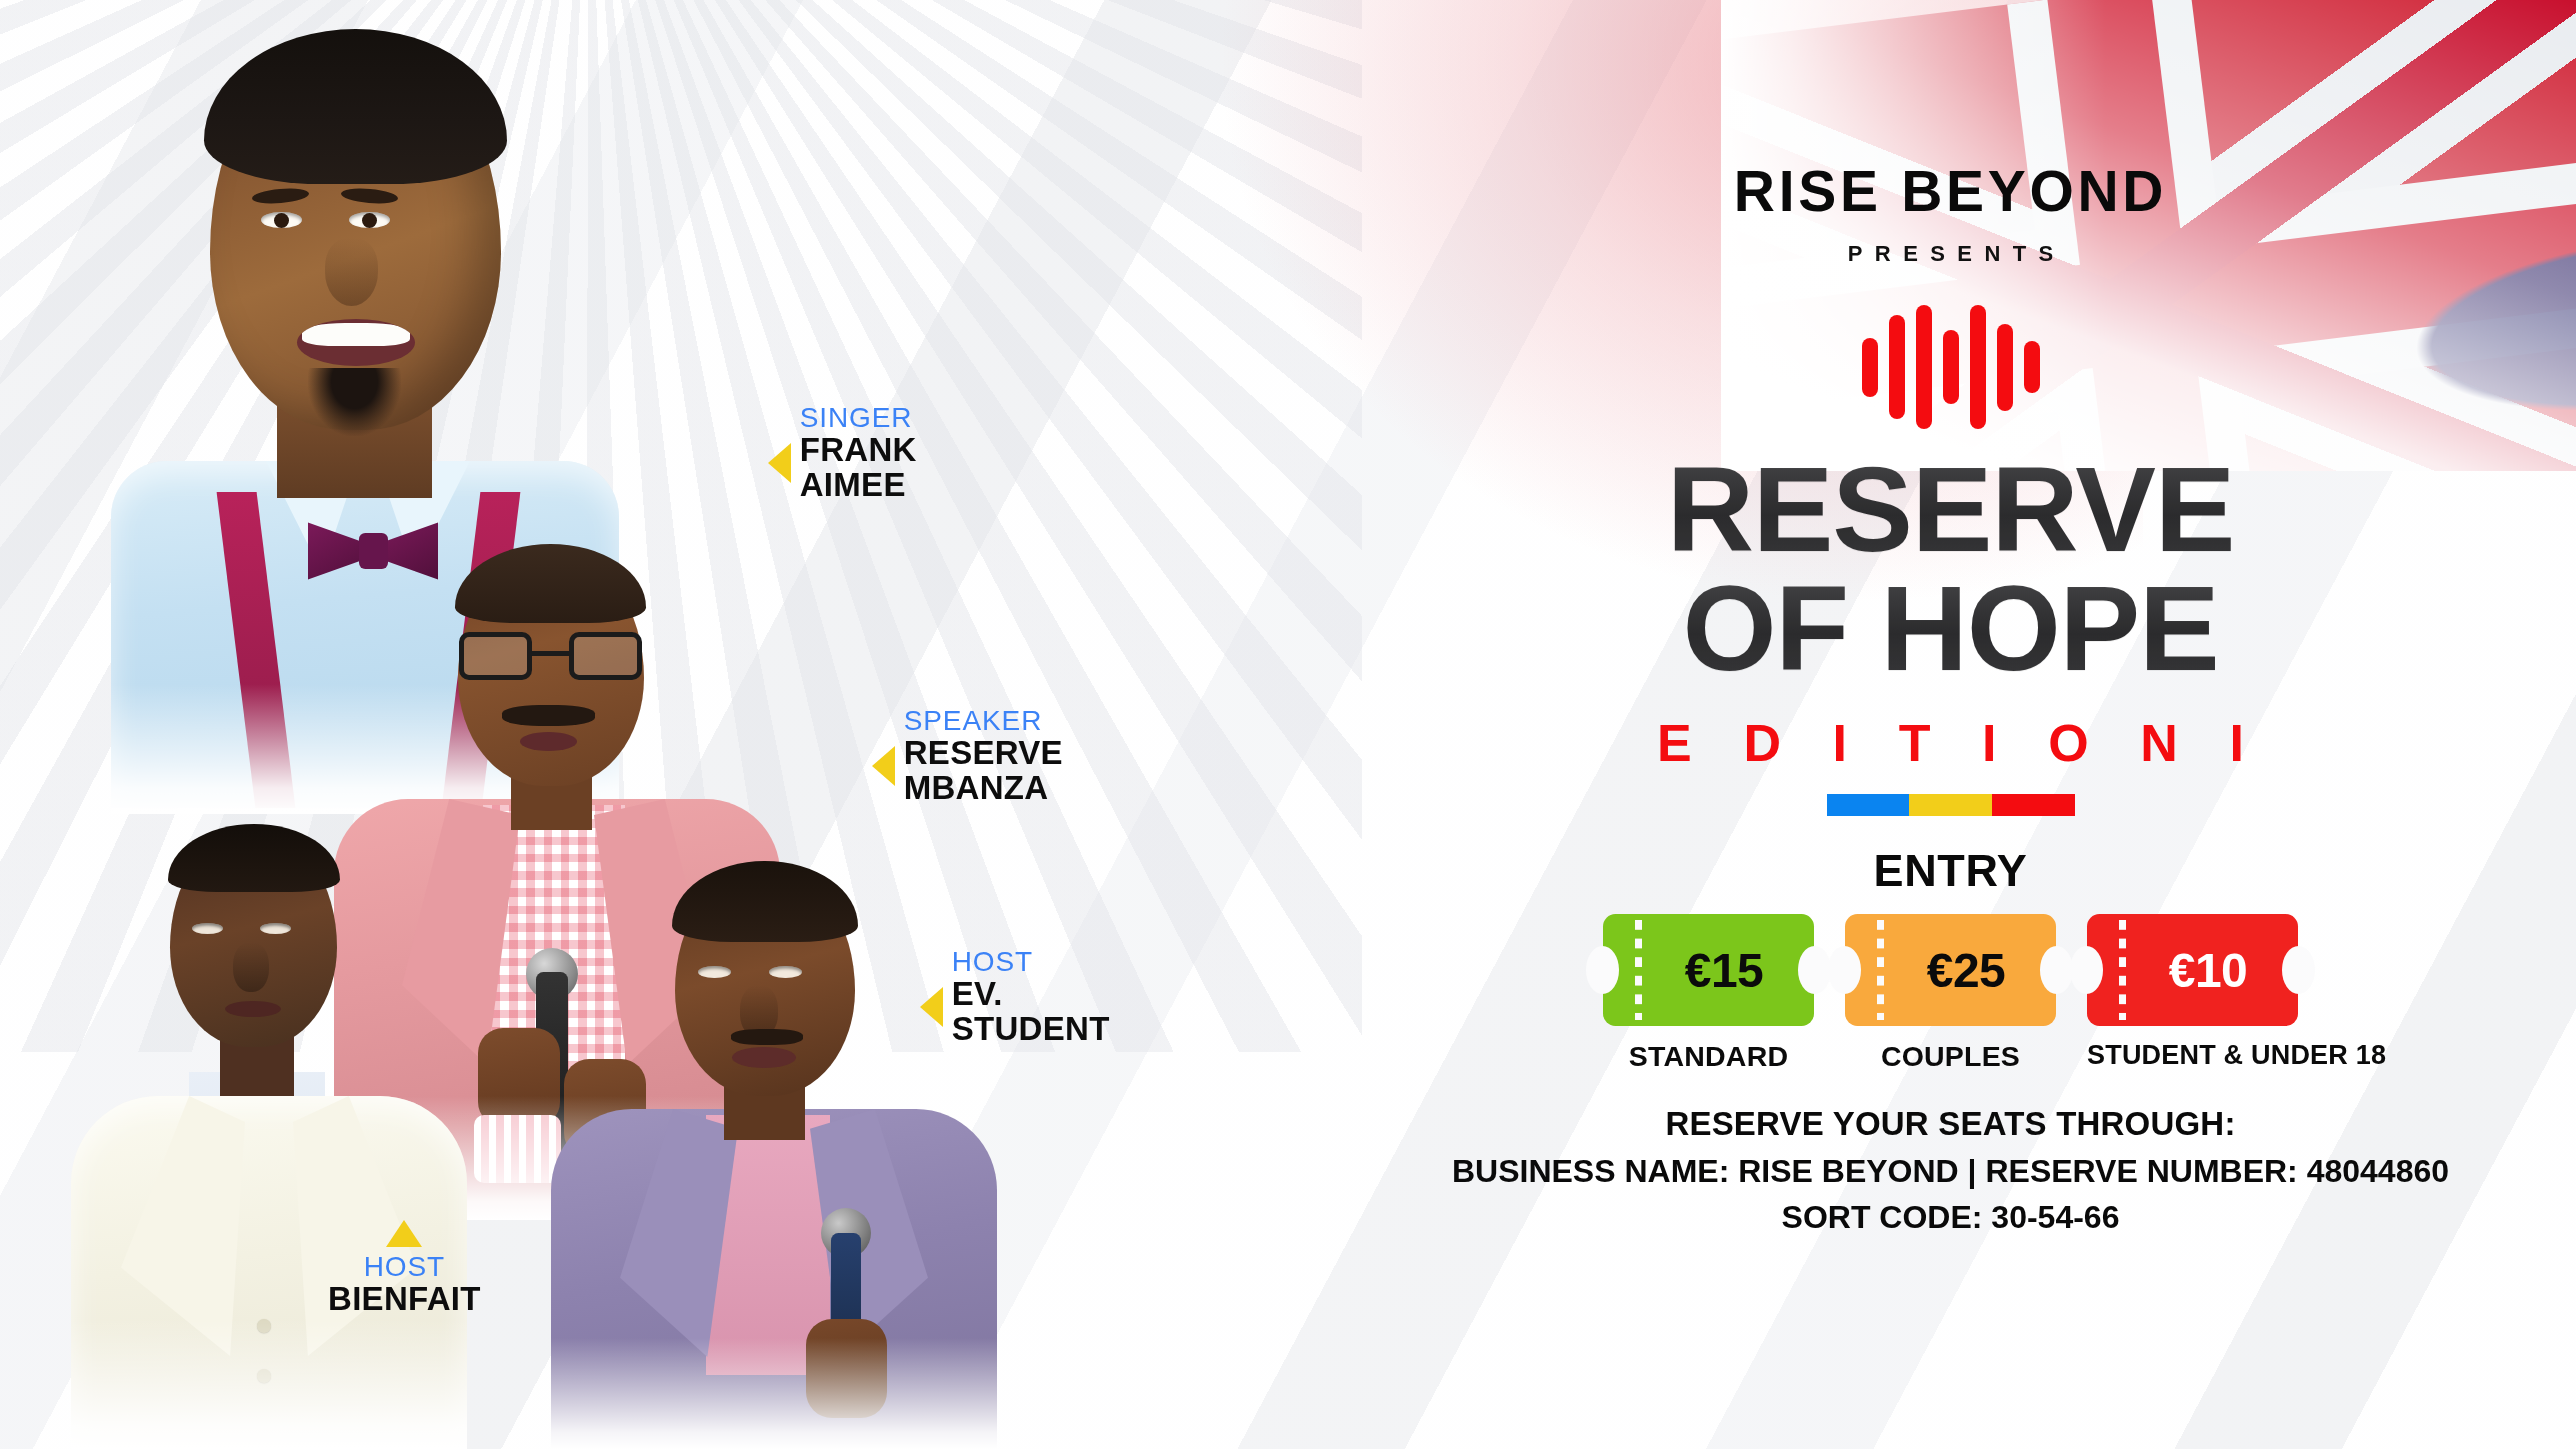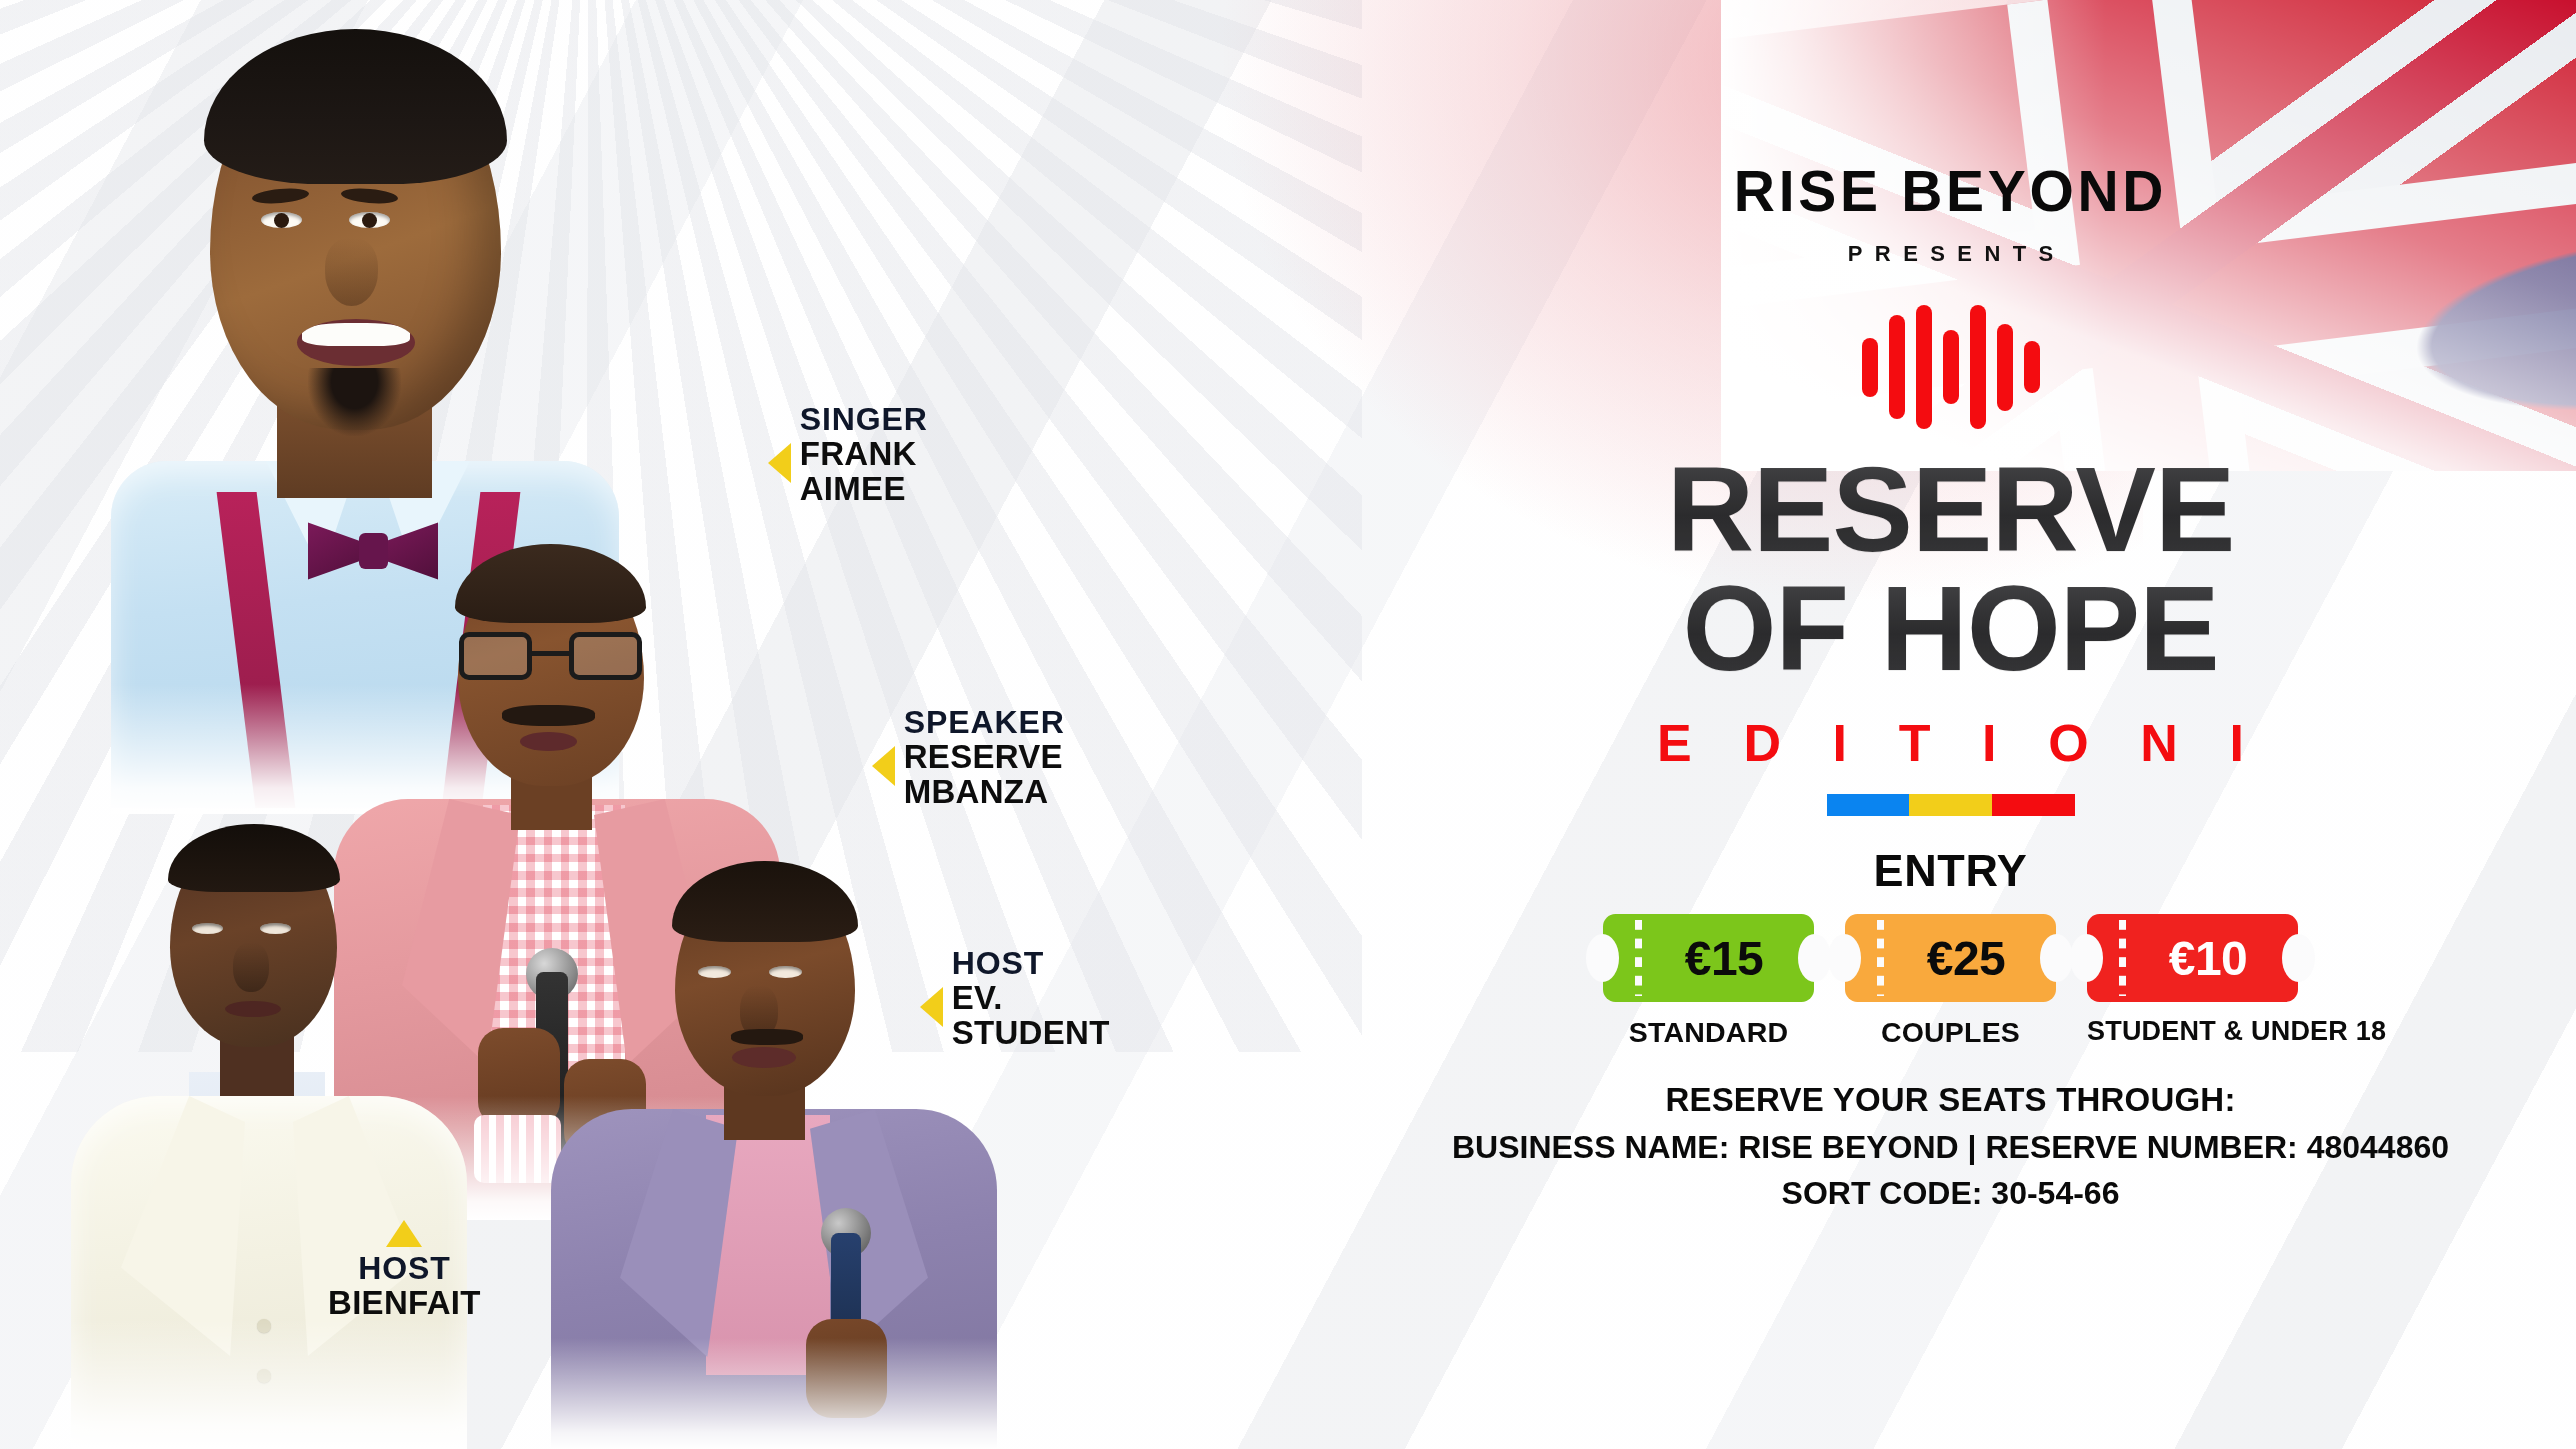--- a/index.html
+++ b/index.html
@@ -385,21 +385,21 @@
   .credit { position:absolute; display:flex; align-items:flex-start; z-index:20; }
   .credit .tri-left {
     width:0; height:0;
     border-top:20px solid transparent;
     border-bottom:20px solid transparent;
     border-right:23.5px solid #F2CE1A;
     margin-top:40px; margin-right:8.7px; flex:0 0 auto;
   }
   .credit .txt { line-height:1.06; }
   .credit .role {
-    font-size:32px; font-weight:700; color:#0f172a; letter-spacing:0.9px;
+    font-size:28px; font-weight:400; color:#3b82f6; letter-spacing:0.9px;
   }
   .credit .name {
     font-size:33px; font-weight:800; color:#0d0d0d; letter-spacing:0.3px;
   }
   
   .credit.up { flex-direction:column; align-items:center; }
   .credit.up .tri-up {
     width:0; height:0;
     border-left:18.6px solid transparent;
     border-right:18.6px solid transparent;
@@ -450,21 +450,21 @@
   .entry-head {
     margin-top:28.5px; text-align:center;
     font-size:45px; font-weight:800; letter-spacing:0.6px; color:#0a0a0a;
   }
 
   .tickets {
     margin-top:17.3px; display:flex; justify-content:center; align-items:flex-start; gap:31px;
   }
   .tk { width:211px; text-align:center; }
   .tk .stub {
-    position:relative; height:88px; border-radius:12.4px;
+    position:relative; height:112px; border-radius:12.4px;
     display:flex; align-items:center; justify-content:center;
   }
   .tk .stub::before, .tk .stub::after {
     content:""; position:absolute; top:50%; transform:translateY(-50%);
     width:33px; height:48px; background:#fbfbfc; border-radius:50%;
   }
   .tk .stub::before { left:-16.7px; }
   .tk .stub::after  { right:-16.7px; }
   .tk .perf {
     position:absolute; left:32px; top:6.2px; bottom:6.2px; width:7.4px;

